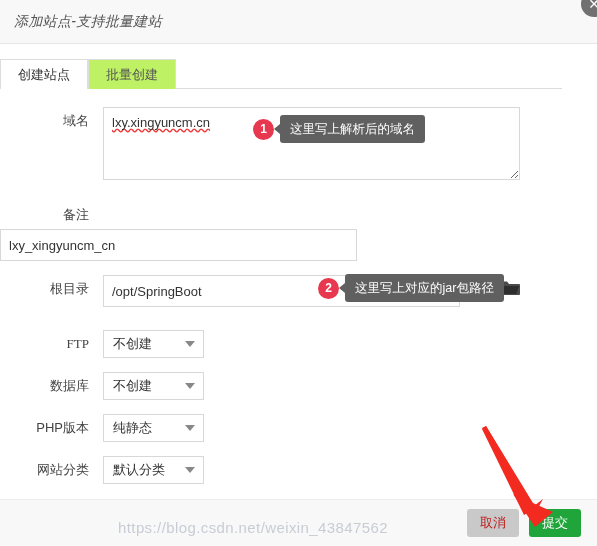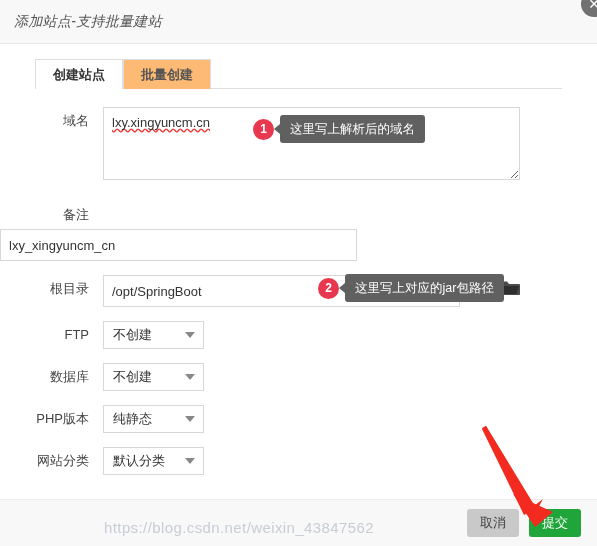--- a/index.html
+++ b/index.html
@@ -53,40 +53,38 @@
     font-size: 14px;
     line-height: 26px;
     text-align: center;
     cursor: pointer;
     opacity: .85;
   }
   
   .tabs-wrap {
     position: relative;
     margin-top: 14px;
-    padding-left: 35px;
     height: 31px;
-    font-weight: bold;
   }
   .tabs {
     display: flex;
     align-items: flex-end;
     height: 31px;
     position: relative;
     z-index: 2;
   }
   .tab {
     height: 30px;
     line-height: 30px;
     padding: 0 17px;
     font-size: 13px;
     color: #555;
     border: 1px solid #dddddd;
     border-bottom: none;
-    background: #fdba74;
+    background: #bef264;
     cursor: pointer;
     box-sizing: border-box;
     position: relative;
   }
   .tab.active {
     background: #ffffff;
     color: #333;
     z-index: 3;
     border-color: #dddddd;
   }
@@ -257,39 +255,39 @@
     font-family: "Liberation Sans", sans-serif;
     border-radius: 3px;
     cursor: pointer;
     margin-left: 10px;
     line-height: 28px;
     text-align: center;
     box-sizing: border-box;
   }
   .btn-cancel {
     background: #c9c9c9;
-    color: #404040;
+    color: #b91c1c;
   }
   .btn-submit {
     background: #20a53a;
     color: #ffffff;
   }
   
   .arrow-overlay {
     position: absolute;
     left: 0; top: 0;
     width: 597px;
     height: 546px;
     pointer-events: none;
     z-index: 40;
   }
   
   .watermark {
     position: absolute;
-    left: 104px;
+    left: 118px;
     bottom: 10px;
     font-size: 15px;
     color: rgba(140,150,170,0.45);
     letter-spacing: .4px;
     white-space: nowrap;
     z-index: 45;
     pointer-events: none;
     font-family: "Liberation Sans", sans-serif;
   }
 </style>
@@ -341,21 +339,21 @@
             <path d="M3 8h17l-2.5 8H1z" fill="#2e2e2e"></path>
           </svg>
         </span>
         <div class="anno anno-2">
           <div class="anno-badge">2</div>
           <div class="anno-bubble">这里写上对应的jar包路径</div>
         </div>
       </div>
     </div>
 
-    <div class="row" style="margin-top:14px;">
+    <div class="row" style="margin-top:23px;font-family:Liberation Serif, serif;">
       <div class="row-label">FTP</div>
       <div class="control">
         <div class="select-box">
           <span>不创建</span>
           <span class="caret"></span>
         </div>
       </div>
     </div>
 
     <div class="row" style="margin-top:14px;">

